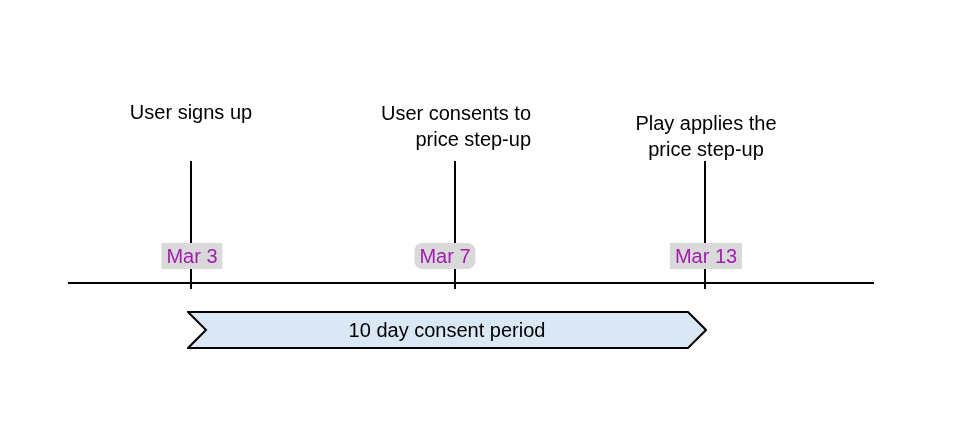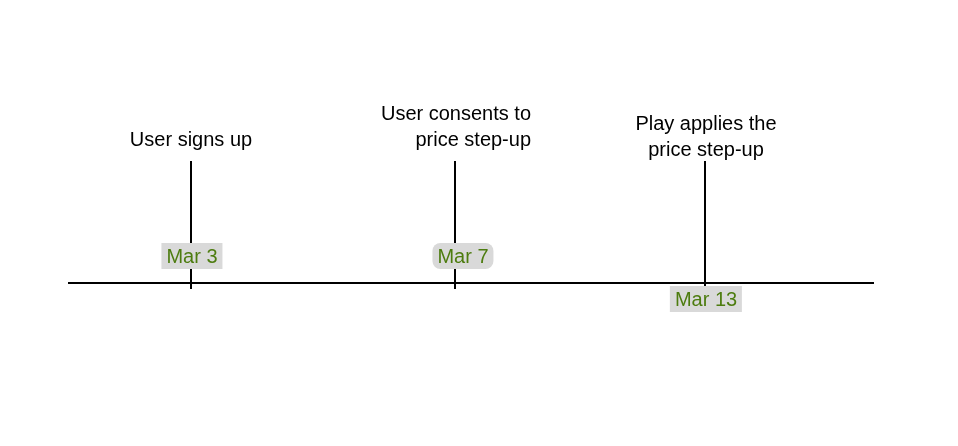--- a/index.html
+++ b/index.html
@@ -38,21 +38,21 @@
     width: 2px;
     top: 161px;
     height: 128px;
     background: #000000;
   }
   .date-badge {
     position: absolute;
     top: 243px;
     transform: translateX(-50%);
     background: #d9d9d9;
-    color: #4d7c0f;
+    color: #a21caf;
     font-size: 20px;
     line-height: 22px;
     padding: 2px 5px;
     white-space: nowrap;
   }
   .period {
     position: absolute;
     left: 187px;
     top: 311px;
     width: 520px;
@@ -79,32 +79,38 @@
 </style>
 </head>
 <body>
 
 <div class="canvas">
 
   <div class="axis"></div>
 
   <div>
     <div class="tick" style="left:190px;"></div>
-    <div class="event-label" style="left:191px; top:126px;">User signs up</div>
+    <div class="event-label" style="left:191px; top:99px;">User signs up</div>
     <div class="date-badge" style="left:192px;">Mar 3</div>
   </div>
 
   <div>
     <div class="tick" style="left:454px;"></div>
     <div class="event-label" style="left:456px; top:100px;text-align:right;">User consents to
 price step-up</div>
-    <div class="date-badge" style="left:463px;border-radius:8px;">Mar 7</div>
+    <div class="date-badge" style="left:445px;border-radius:8px;">Mar 7</div>
   </div>
 
   <div>
     <div class="tick" style="left:704px;"></div>
     <div class="event-label" style="left:706px; top:100px;margin-top:10px;">Play applies the
 price step-up</div>
-    <div class="date-badge" style="left:706px;margin-top:43px;">Mar 13</div>
+    <div class="date-badge" style="left:706px;">Mar 13</div>
   </div>
 
+  <div class="period">
+    <svg width="520" height="38" viewBox="0 0 520 38">
+      <polygon points="1,1 501,1 519,19 501,37 1,37 19,19" fill="#dae8f6" stroke="#000000" stroke-width="2" stroke-linejoin="miter"></polygon>
+    </svg>
+    <div class="period-label">10 day consent period</div>
+  </div>
 
 </div>
 
 </body></html>

